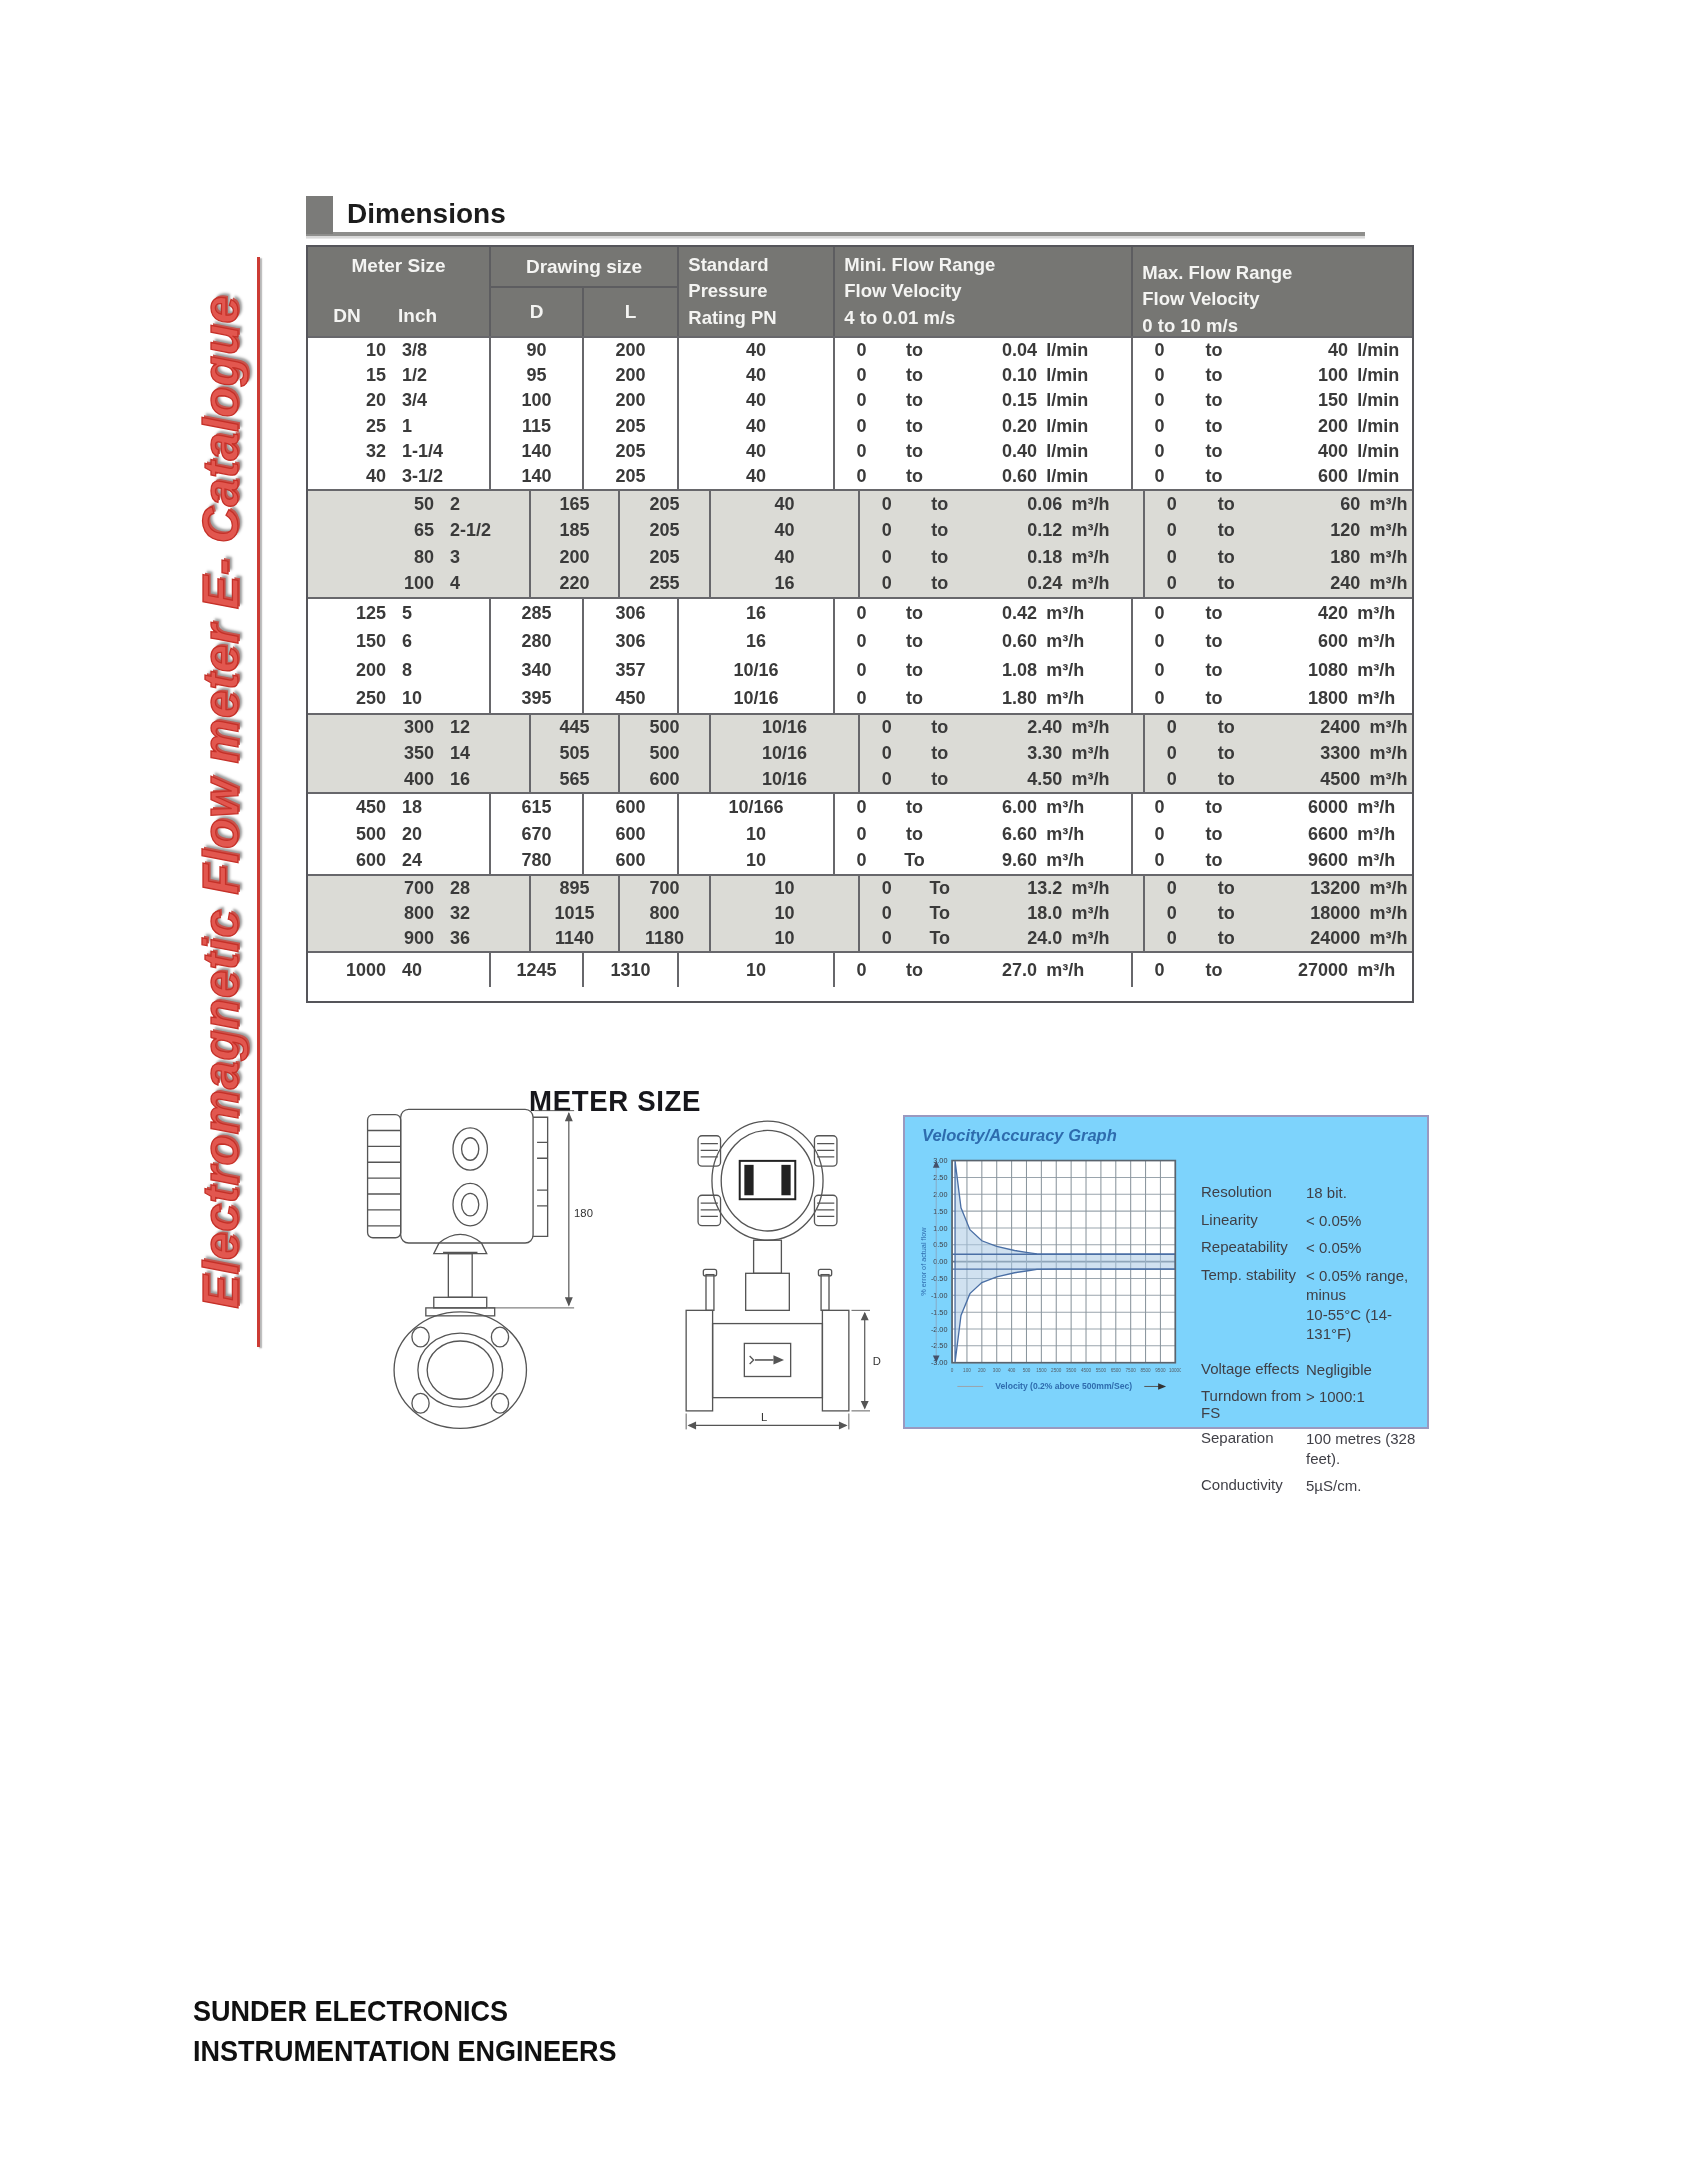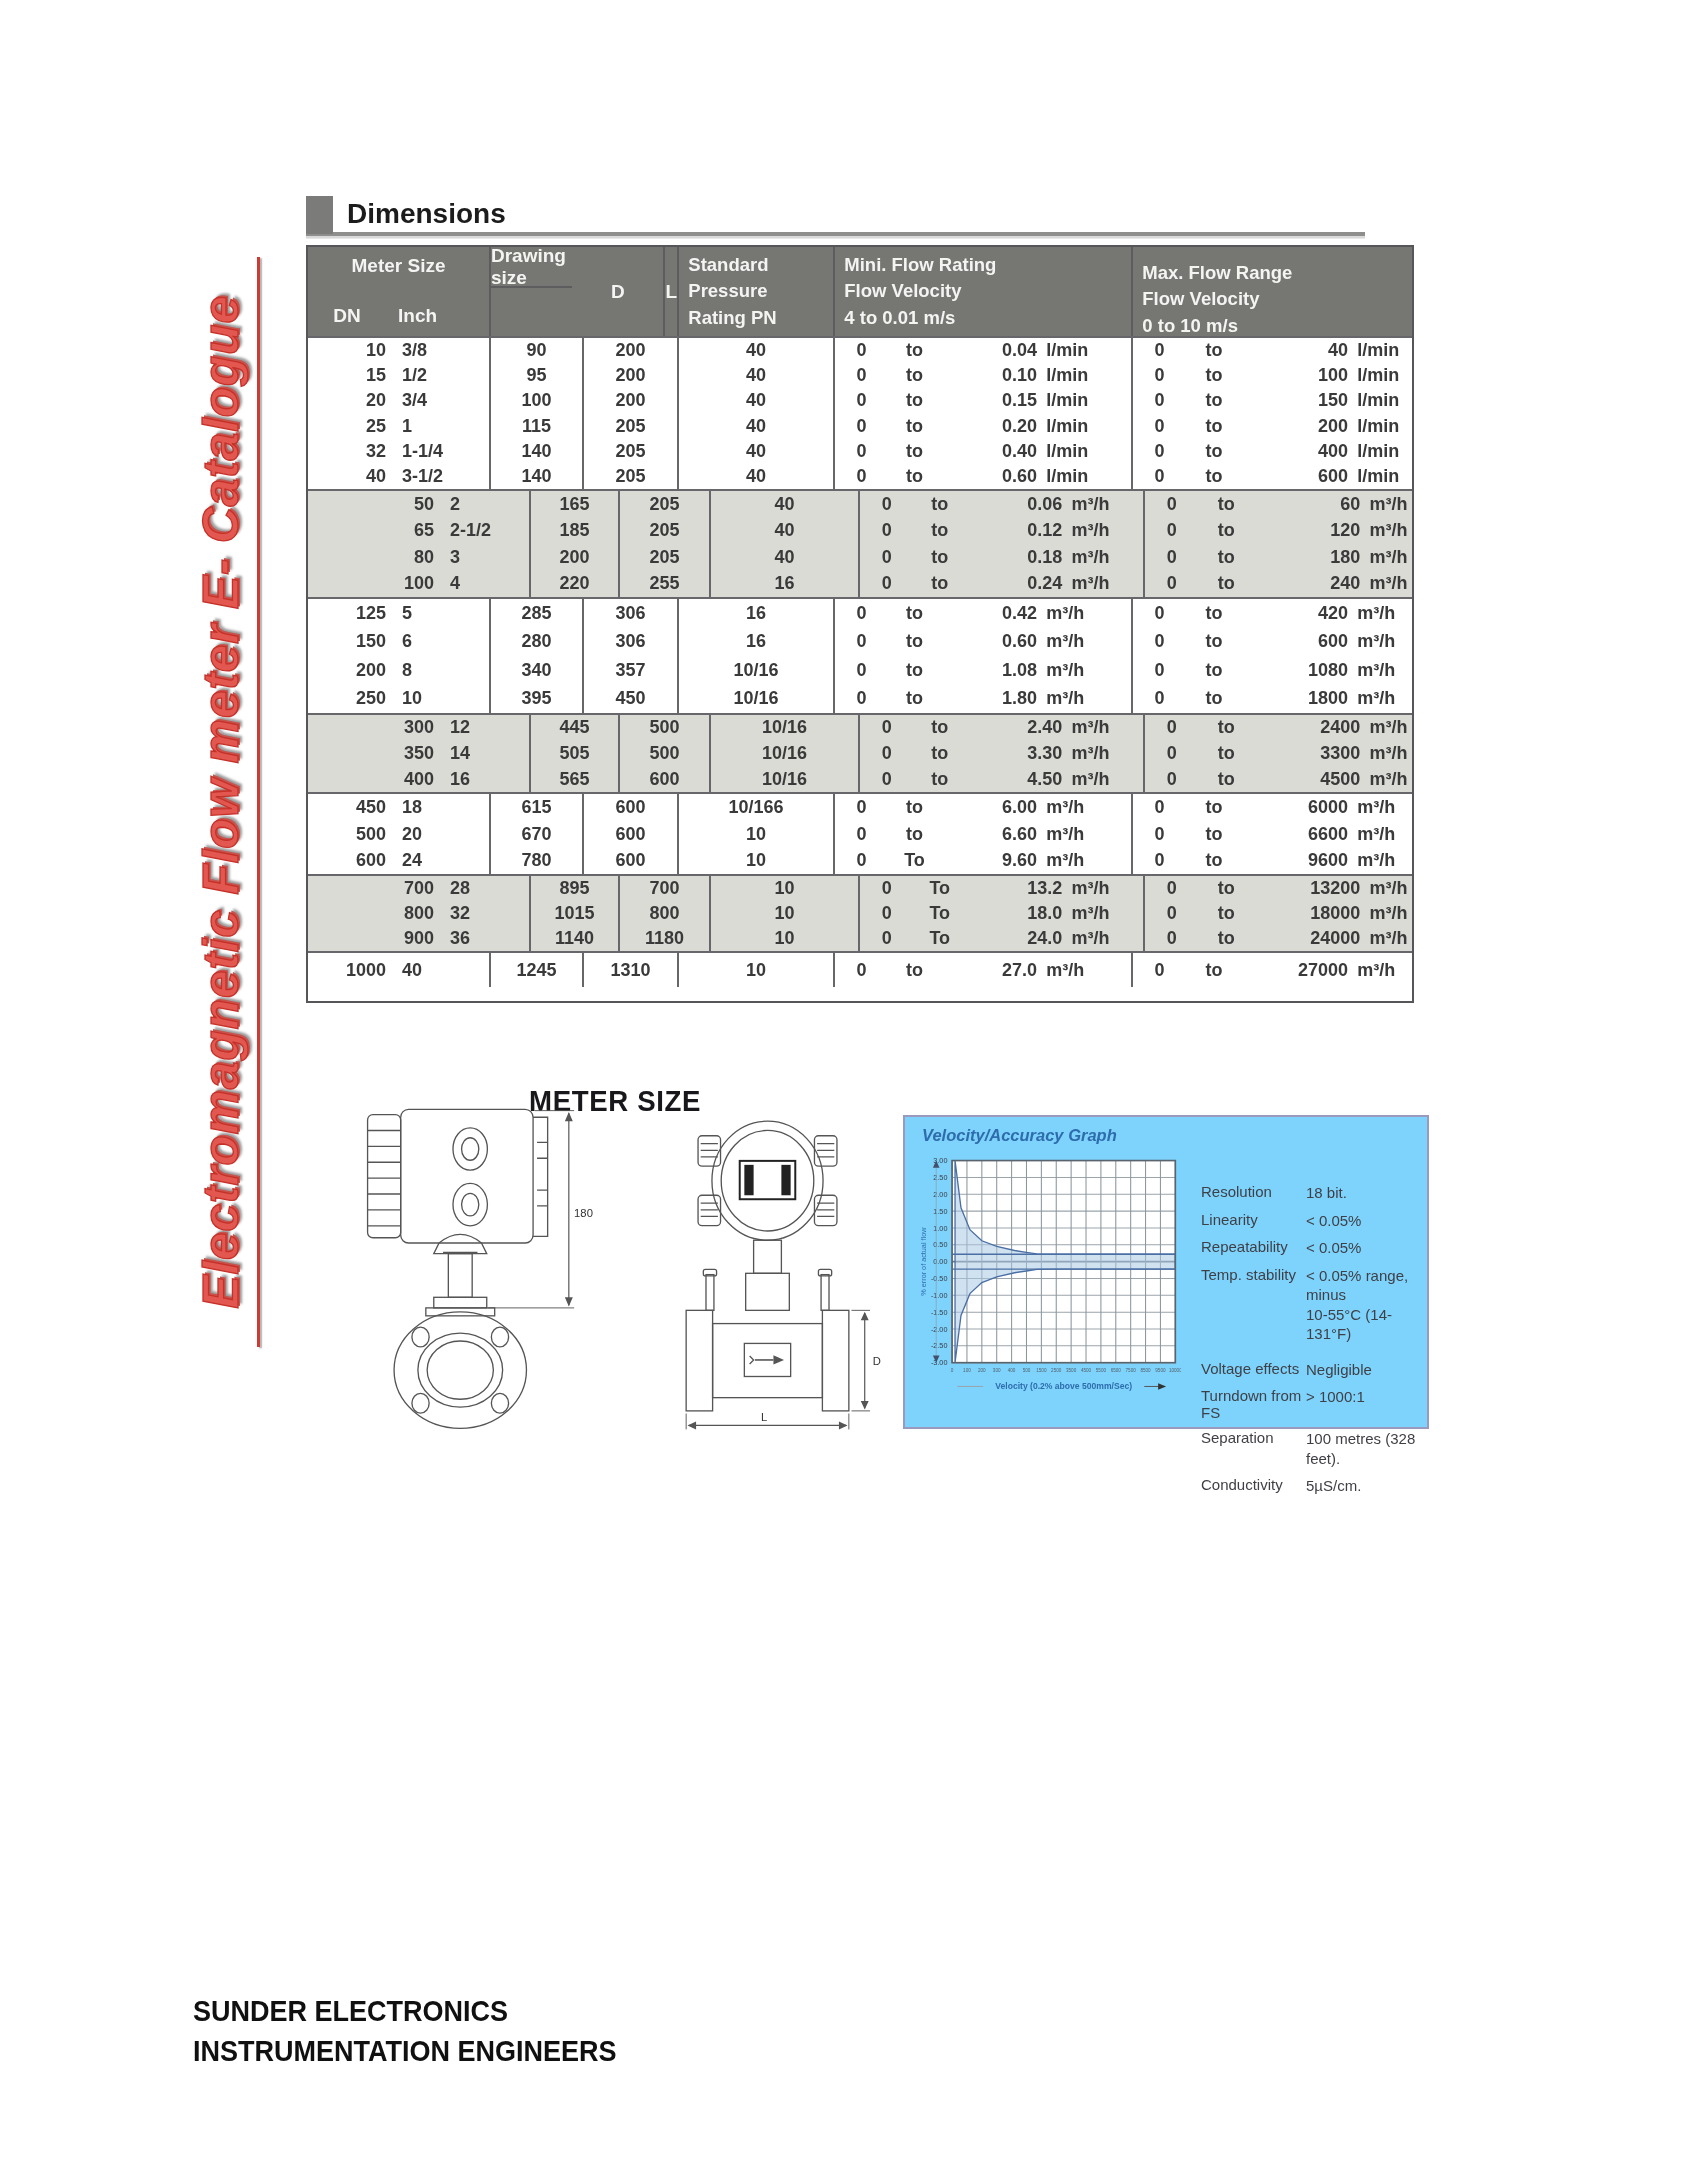--- a/index.html
+++ b/index.html
@@ -23,21 +23,21 @@
 
   
   .tbl{position:absolute;left:306px;top:245px;width:1108px;border:2px solid #55555a;box-sizing:border-box;background:#fff;}
   .thead{display:flex;height:89px;background:#767673;color:#f4f4f2;font-weight:bold;font-size:19px;}
   .hc{box-sizing:border-box;border-right:2px solid #5d5d60;height:100%;}
   .hc-ms{width:183px;display:flex;flex-direction:column;justify-content:space-between;padding:8px 0 9.3px;}
   .hc-ms .t{text-align:center;}
   .hc-ms .sub{display:flex;}
   .hc-ms .sub .dn{width:78px;text-align:center;}
   .hc-ms .sub .inch{padding-left:12px;}
-  .hc-ds{width:188px;display:flex;flex-direction:row;}
+  .hc-ds{width:188px;display:flex;flex-direction:column;}
   .hc-ds .t{height:41px;display:flex;align-items:center;justify-content:center;border-bottom:2px solid #5d5d60;box-sizing:border-box;}
   .hc-ds .sub{flex:1;display:flex;}
   .hc-ds .sub .d{width:93px;display:flex;align-items:center;justify-content:center;border-right:2px solid #5d5d60;box-sizing:border-box;}
   .hc-ds .sub .l{flex:1;display:flex;align-items:center;justify-content:center;}
   .hc-pn{width:156px;display:flex;flex-direction:column;justify-content:center;padding-left:9.3px;line-height:1.42;font-size:18.5px;box-sizing:border-box;}
   .hc-min{width:298px;display:flex;flex-direction:column;justify-content:center;padding-left:9.3px;line-height:1.42;font-size:18.5px;box-sizing:border-box;}
   .hc-max{width:279px;display:flex;flex-direction:column;justify-content:center;padding-left:9.3px;line-height:1.42;font-size:18.5px;box-sizing:border-box;border-right:none;margin-top:8px;}
 
   .tgroup{display:flex;flex-direction:column;border-top:2px solid #67676b;box-sizing:border-box;background:#fff;}
   .tgroup.shaded{background:#dbdbd6;padding-left:48px;}
@@ -106,21 +106,21 @@
           <div class="d">D</div>
           <div class="l">L</div>
         </div>
       </div>
       <div class="hc hc-pn">
         <div>Standard</div>
         <div>Pressure</div>
         <div>Rating PN</div>
       </div>
       <div class="hc hc-min">
-        <div>Mini. Flow Rating</div>
+        <div>Mini. Flow Range</div>
         <div>Flow Velocity</div>
         <div>4 to 0.01 m/s</div>
       </div>
       <div class="hc hc-max">
         <div>Max. Flow Range</div>
         <div>Flow Velocity</div>
         <div>0 to 10 m/s</div>
       </div>
     </div>
     <div id="tbody">

